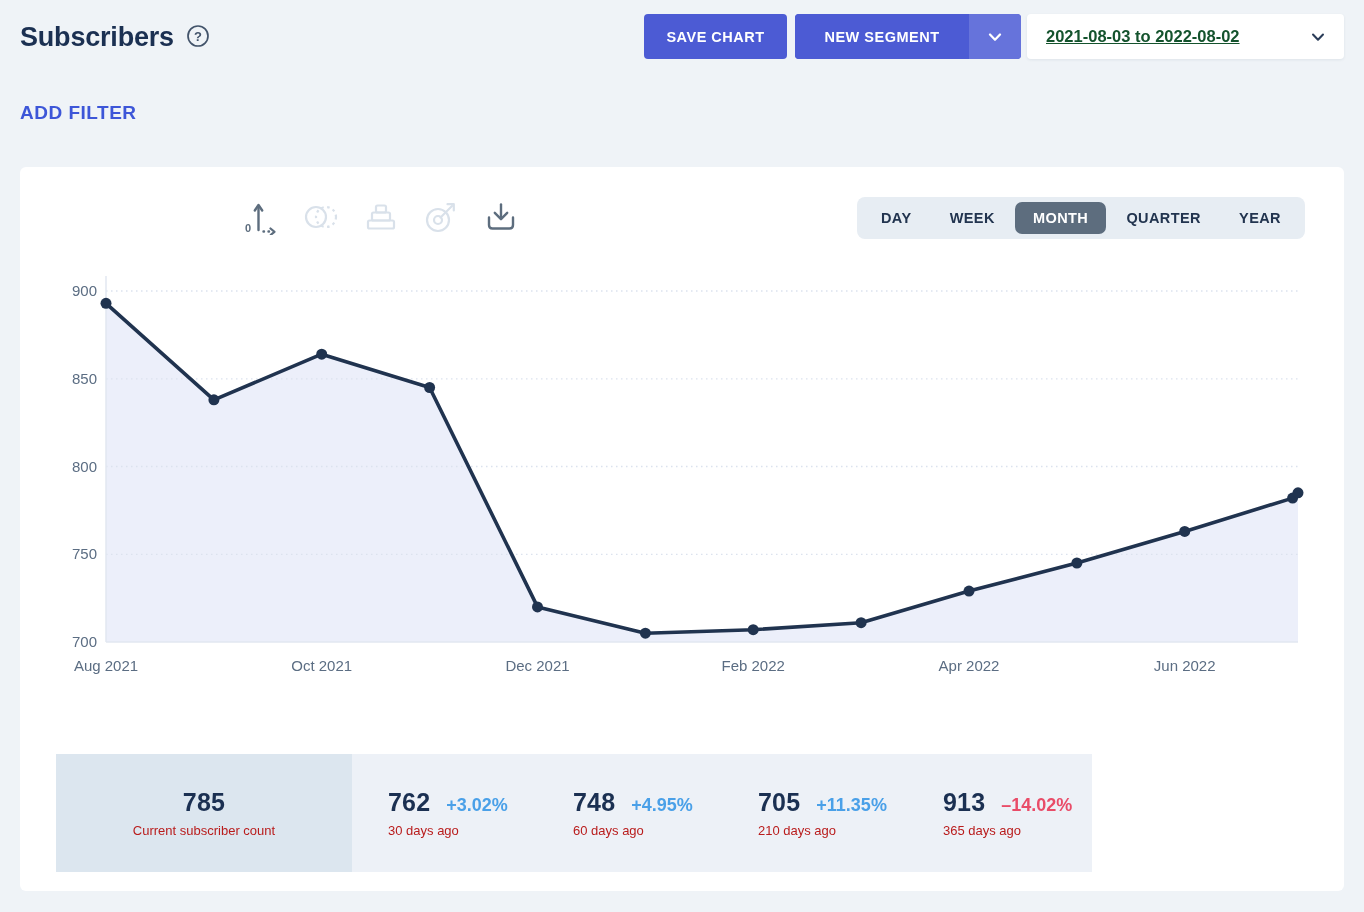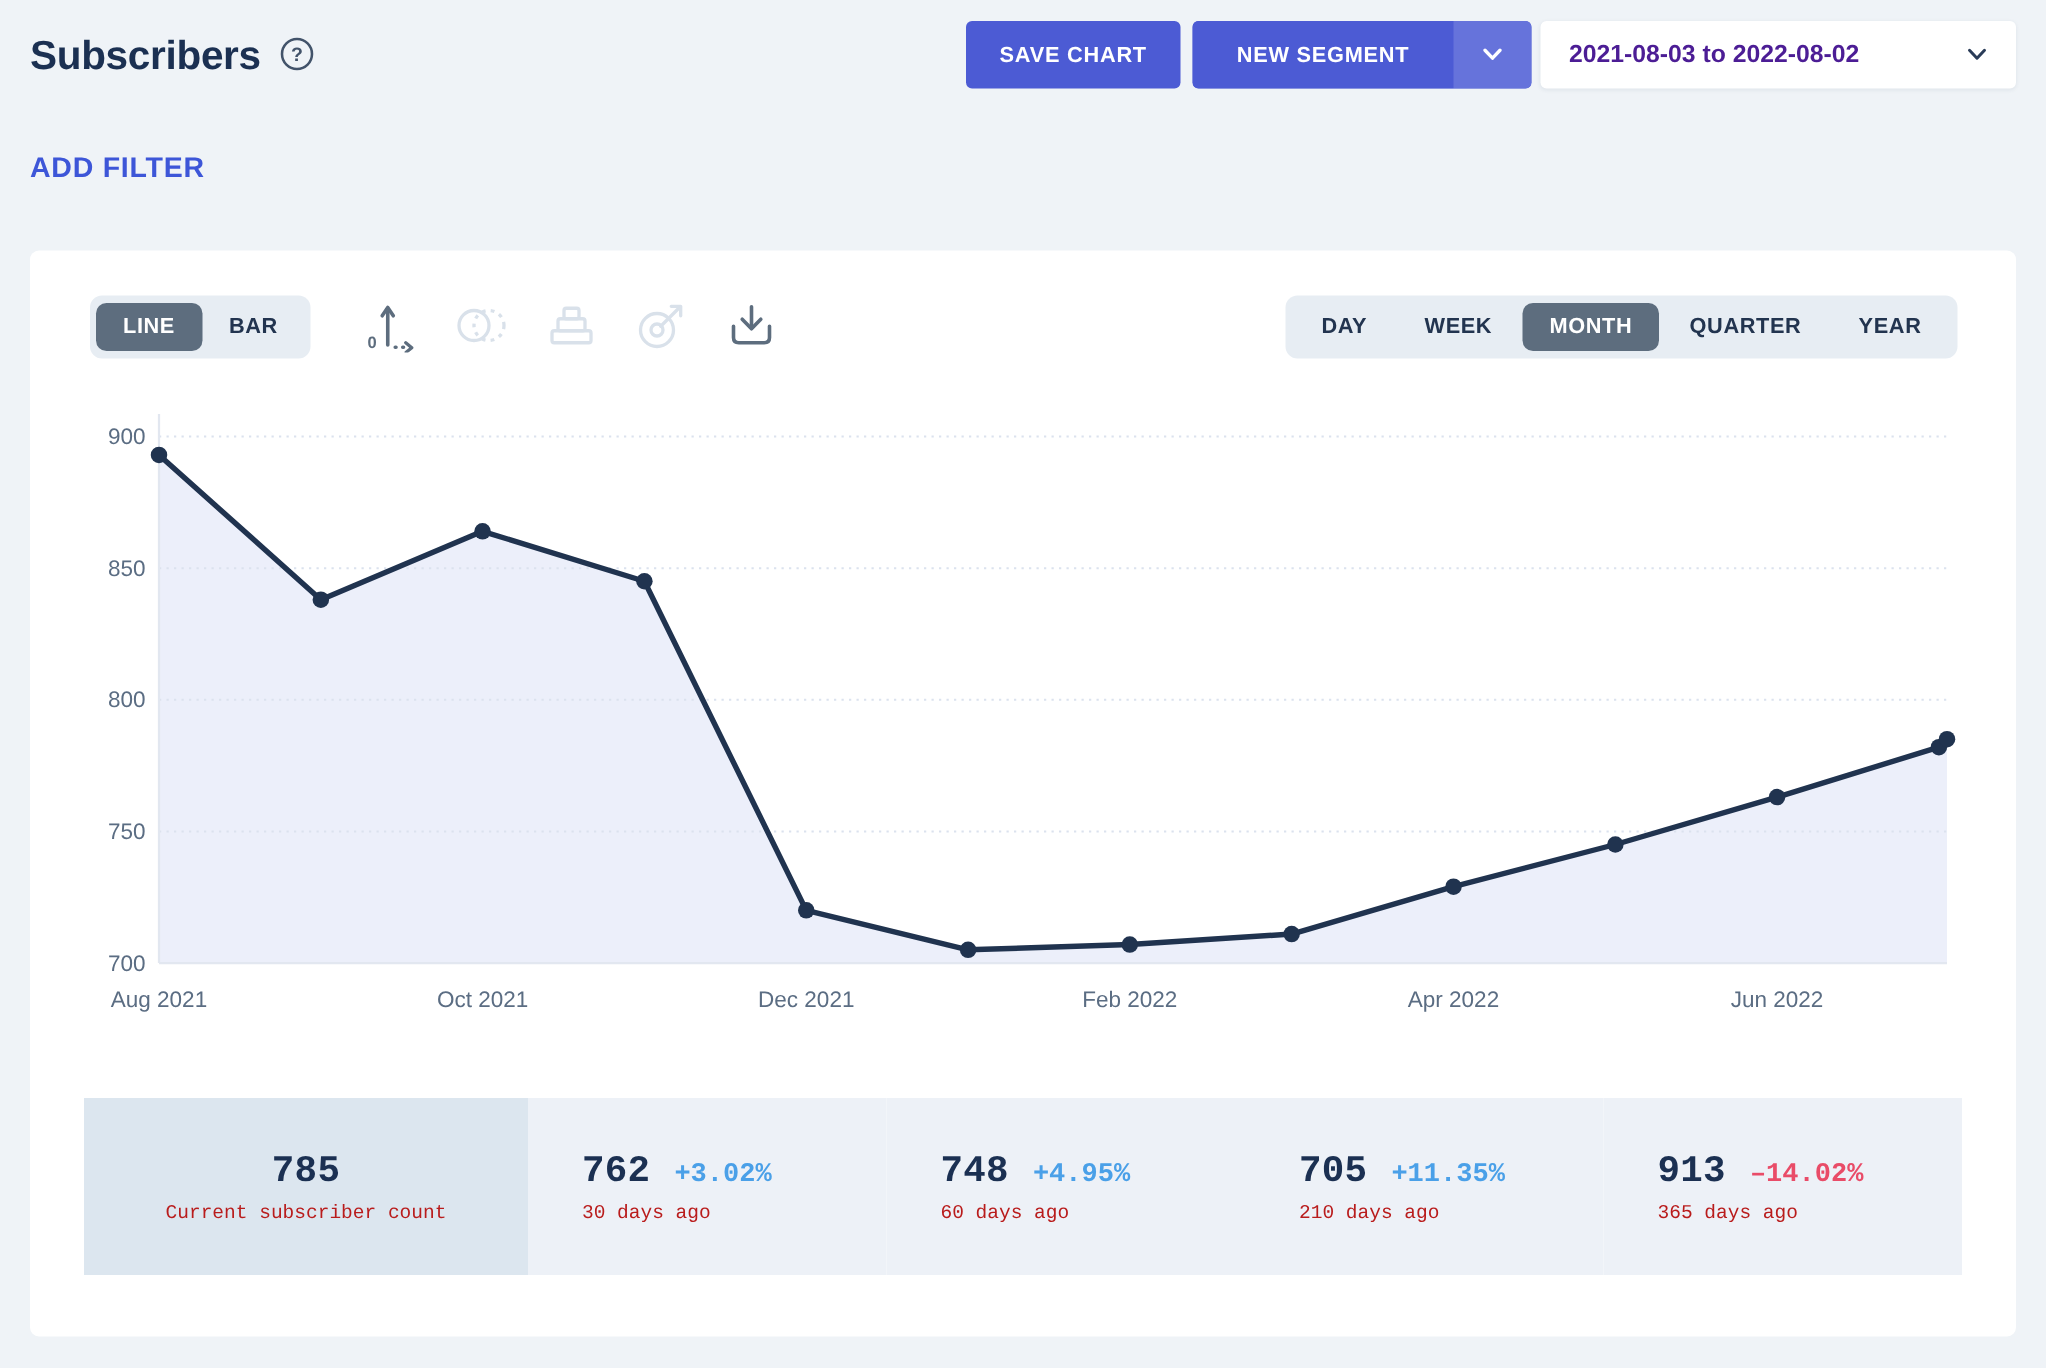--- a/index.html
+++ b/index.html
@@ -30,21 +30,21 @@
     display:flex; align-items:stretch;
   }
   .ns-main { flex:1; display:flex; align-items:center; justify-content:center; background:#4c5bd4; }
   .ns-chev { width:52px; display:flex; align-items:center; justify-content:center; background:#6673db; }
 
   #date-range {
     position:absolute; left:1027px; top:14px; width:317px; height:45px;
     background:#ffffff; border:none; border-radius:4px;
     box-shadow:0 1px 3px rgba(27,48,82,0.08);
     display:flex; align-items:center; justify-content:space-between; padding:0 19px;
-    font-size:16.5px; font-weight:700; color:#4c1d95;
+    font-size:16.5px; font-weight:700; color:#14532d;text-decoration:underline;
   }
 
   #add-filter {
     position:absolute; left:20px; top:102px;
     background:none; border:none; padding:0;
     color:#3d56d8; font-weight:700; font-size:19px; letter-spacing:0.5px;
   }
 
   
   .card {
@@ -73,23 +73,22 @@
   .icon-btn { background:none; border:none; padding:0; width:34px; height:36px;
     display:flex; align-items:center; justify-content:center; }
 
   
   .chart-wrap { position:absolute; left:0; top:95px; width:1324px; height:425px; }
   #chart-svg { display:block; }
   #chart-svg text { font-family:"Liberation Sans", sans-serif; font-size:15px; fill:#5b6d83; }
 
   
   .stats-row {
-    position:absolute; left:36px; top:565px; width:1252px; height:118px;
+    position:absolute; left:36px; top:587px; width:1036px; height:118px;
     display:flex;
-    font-family:Liberation Mono, monospace;
   }
   .stat-cell {
     background:#edf1f7; flex:1; display:flex; flex-direction:column;
     justify-content:center; align-items:flex-start; padding-left:36px;
   }
   .stat-cell.highlight {
     background:#dce6ef; flex:0 0 296px; align-items:center; padding-left:0;
   }
   .stat-top { display:flex; align-items:baseline; gap:16px; }
   .stat-value { font-size:25px; font-weight:700; color:#1b3052; letter-spacing:0.2px; }
@@ -132,24 +131,20 @@
     <svg width="14" height="9" viewBox="0 0 14 9">
         <path d="M2,1.5 L7,6.8 L12,1.5" fill="none" stroke="#2a3c58" stroke-width="2" stroke-linecap="round" stroke-linejoin="round"></path>
       </svg>
   </span>
 </button>
 
 <button id="add-filter">ADD FILTER</button>
 
 <div class="card">
 
-  <div id="type-toggle" class="toggle-group">
-      <button class="seg active">LINE</button>
-      <button class="seg">BAR</button>
-    </div>
 
   <div class="tool-icons">
       <button class="icon-btn">
         <span><svg width="32" height="36" viewBox="0 0 32 36">
       <text x="0" y="33" font-size="11" font-weight="700" fill="#5d6d7e" font-family="Liberation Sans, sans-serif">0</text>
       <line x1="13.5" y1="31" x2="13.5" y2="9" stroke="#5d6d7e" stroke-width="2.4" stroke-linecap="round"></line>
       <path d="M9.8,11.5 L13.5,6 L17.2,11.5" fill="none" stroke="#5d6d7e" stroke-width="2.4" stroke-linecap="round" stroke-linejoin="round"></path>
       <line x1="18.5" y1="32.5" x2="25" y2="32.5" stroke="#5d6d7e" stroke-width="2.4" stroke-dasharray="0.5 4.5" stroke-linecap="round"></line>
       <path d="M25.5,29.5 L29.5,32.8 L25.8,35.8" fill="none" stroke="#5d6d7e" stroke-width="2.2" stroke-linecap="round" stroke-linejoin="round"></path>
     </svg></span>

